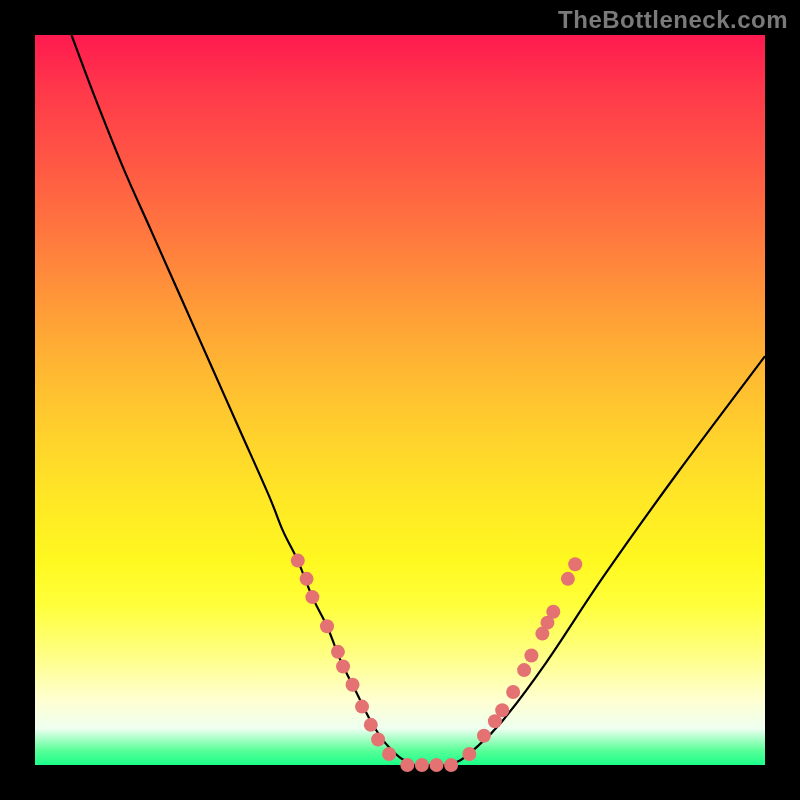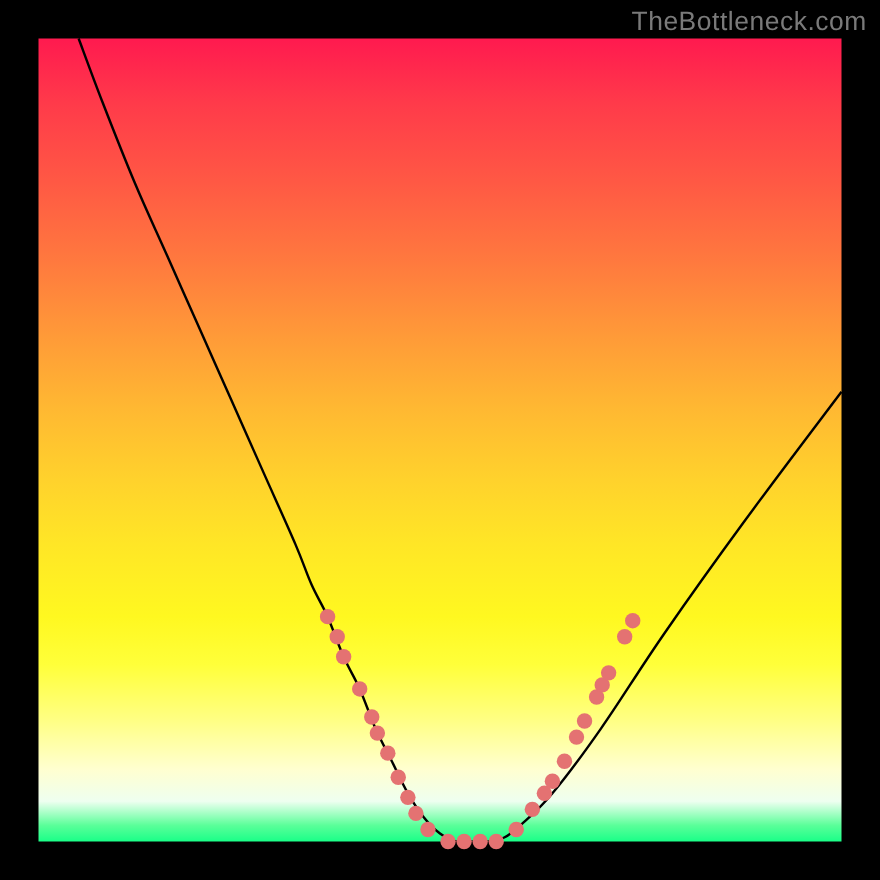--- a/index.html
+++ b/index.html
@@ -41,21 +41,21 @@
       #eefff0 95%,
       #5aff99 98%,
       #1aff88 100%);
   }
   .watermark {
     position: absolute;
     top: 6px;
     right: 12px;
     color: #7a7a7a;
     font-size: 24px;
-    font-weight: 400;
+    font-weight: 700;
     letter-spacing: 0.5px;
     z-index: 5;
     text-align: right;
   }
   svg.overlay {
     position: absolute;
     top: 0;
     left: 0;
   }
 </style>

